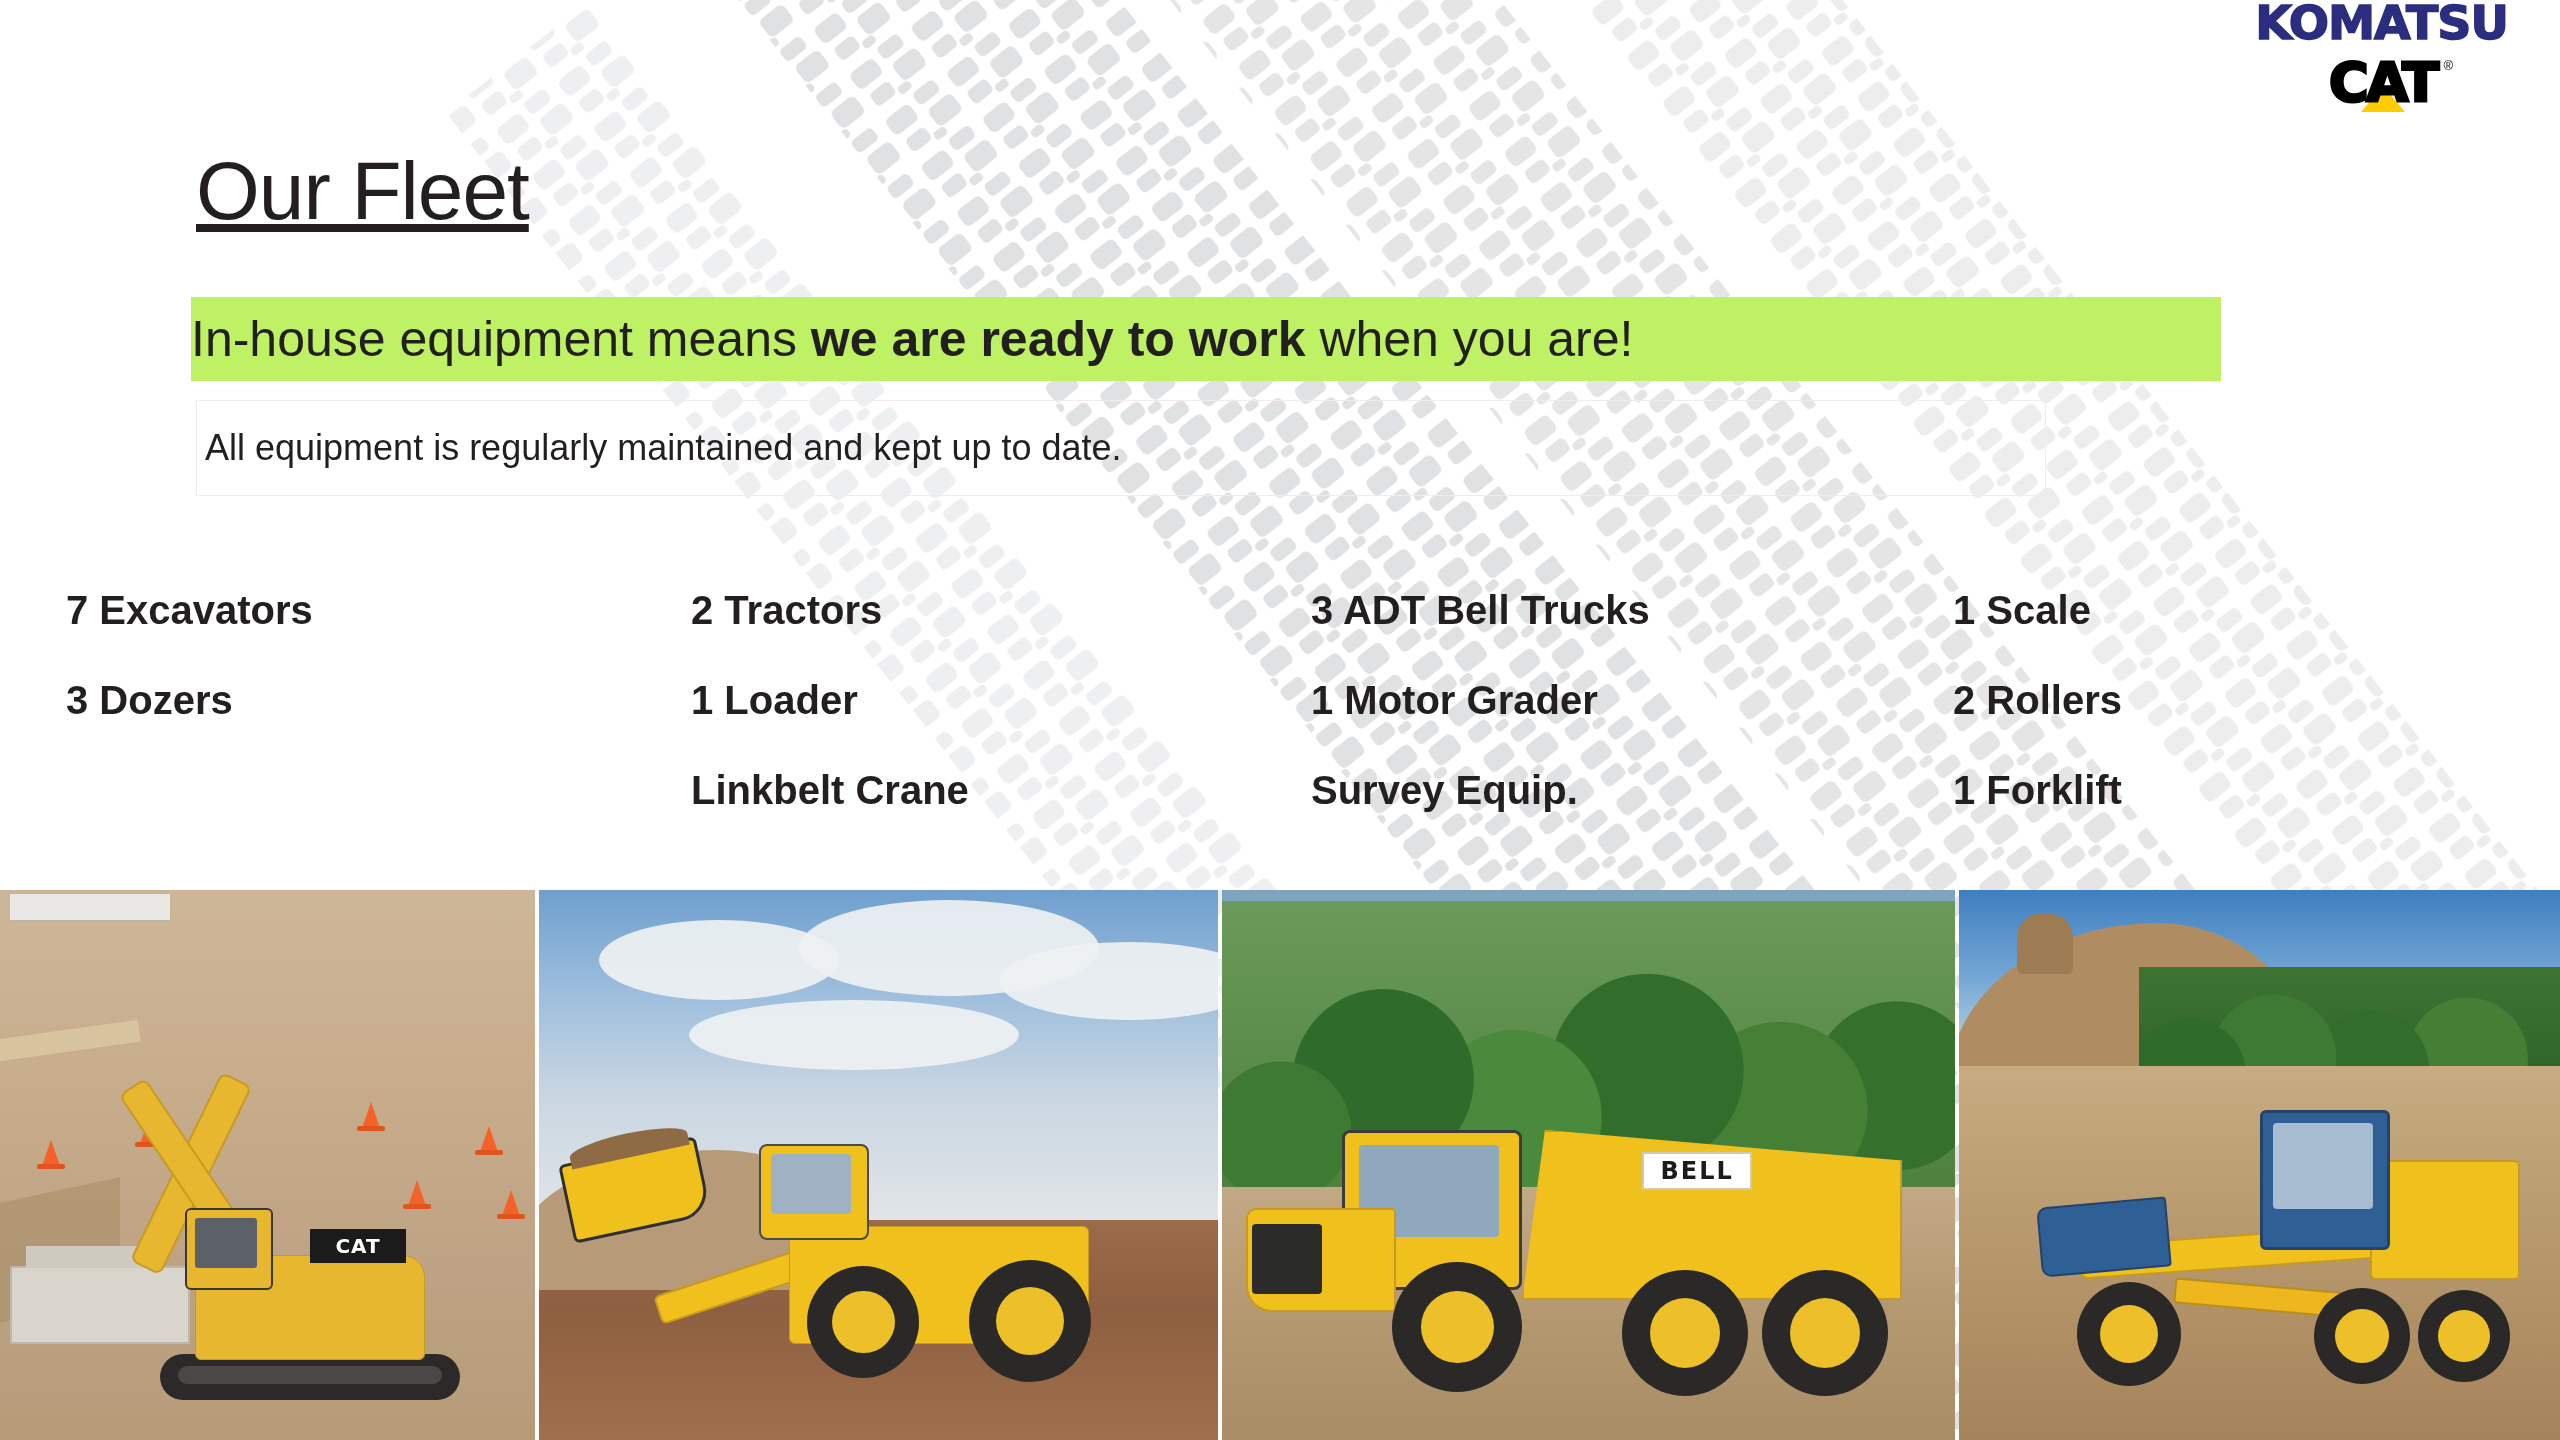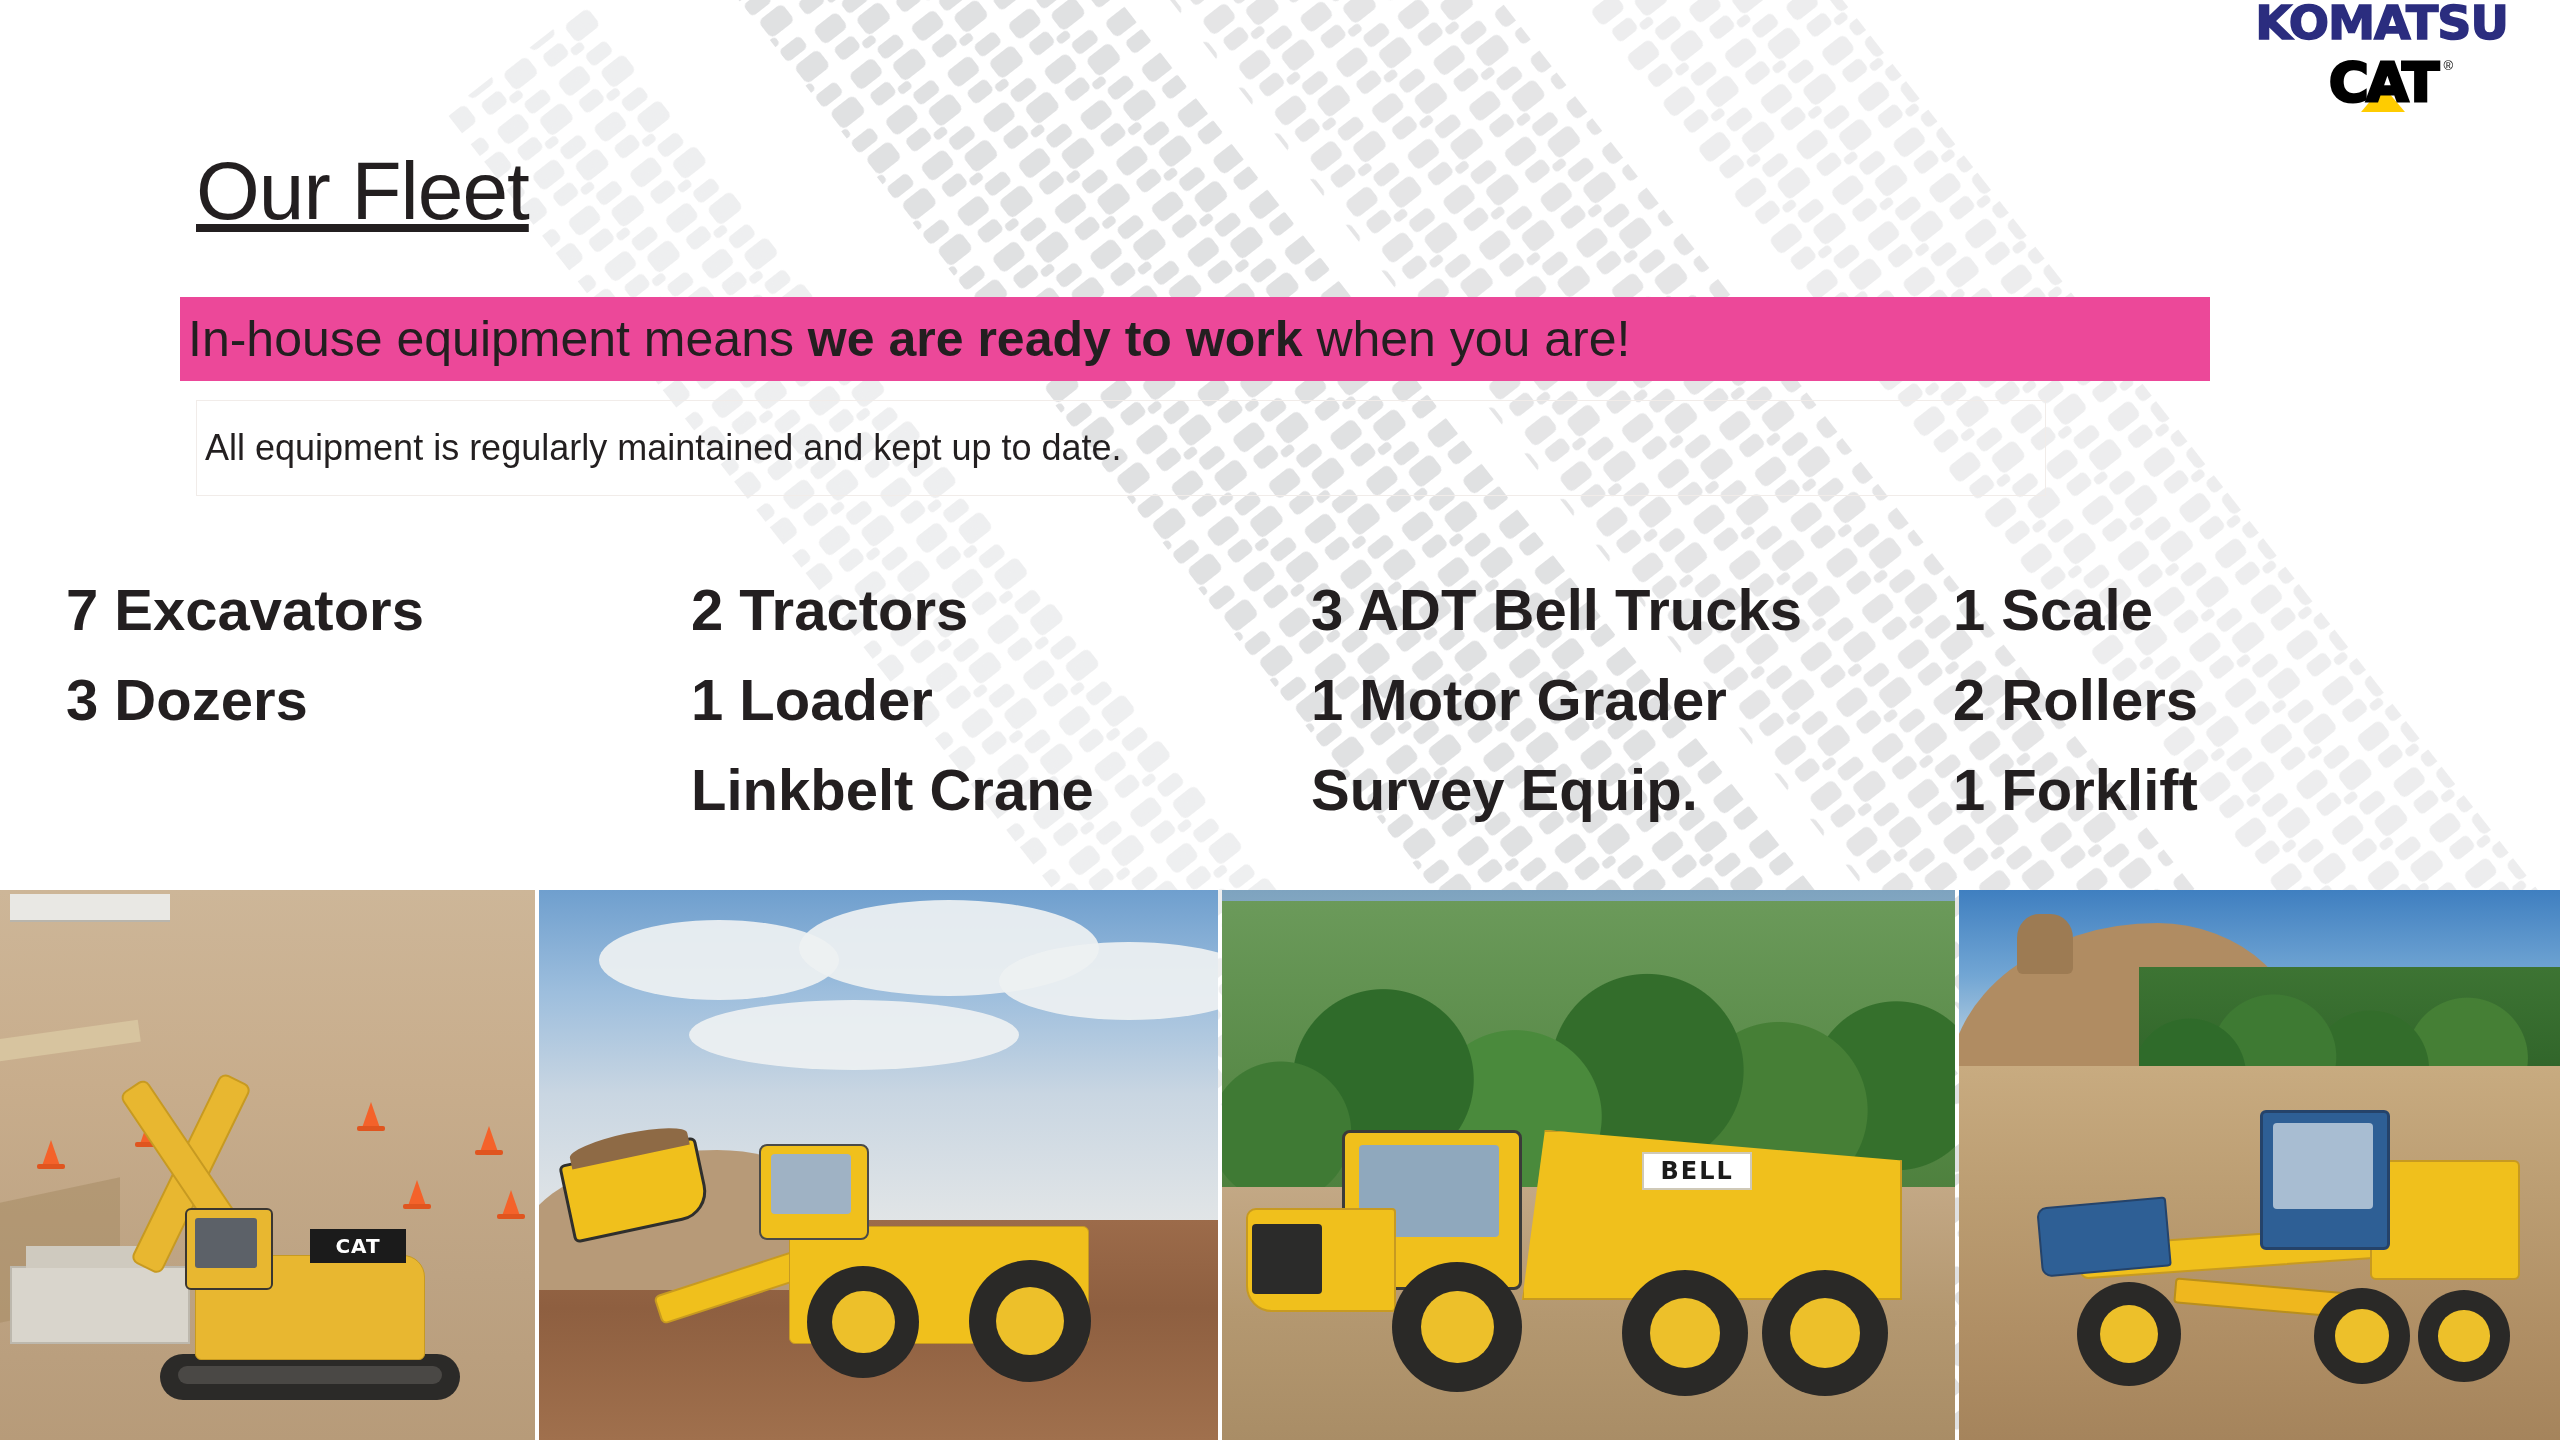--- a/index.html
+++ b/index.html
@@ -90,25 +90,25 @@
     color:#231f20;
     line-height:1;
     z-index:30;
     font-family:"Liberation Sans", sans-serif;
     text-decoration:underline;
   }
 
   
   .banner{
     position:absolute;
-    left:180px; top:297px;
+    left:191px; top:297px;
     width:2030px; height:84px;
-    background:#ec4899;
+    background:#bef264;
     display:flex; align-items:center;
-    padding-left:8px;
+    padding-left:0;
     z-index:30;
   }
   .banner-text{
     font-size:50px;
     color:#231f20;
     line-height:1;
     white-space:nowrap;
     font-family:"Liberation Sans", sans-serif;
   }
   .banner-text b{ font-weight:bold; }
@@ -139,21 +139,21 @@
     width:2400px;
     z-index:30;
     display:flex;
   }
   .fleet-col{ display:flex; flex-direction:column; }
   .fleet-col.c1{ width:625px; }
   .fleet-col.c2{ width:620px; }
   .fleet-col.c3{ width:620px; }
   .fleet-col.c4{ width:460px;margin-left:22px; }
   .fleet-item{
-    font-size:58px;
+    font-size:40px;
     font-weight:bold;
     color:#231f20;
     line-height:90px;
     height:90px;
     white-space:nowrap;
     font-family:"Liberation Sans", sans-serif;
   }
 
   
   .photo-strip{

